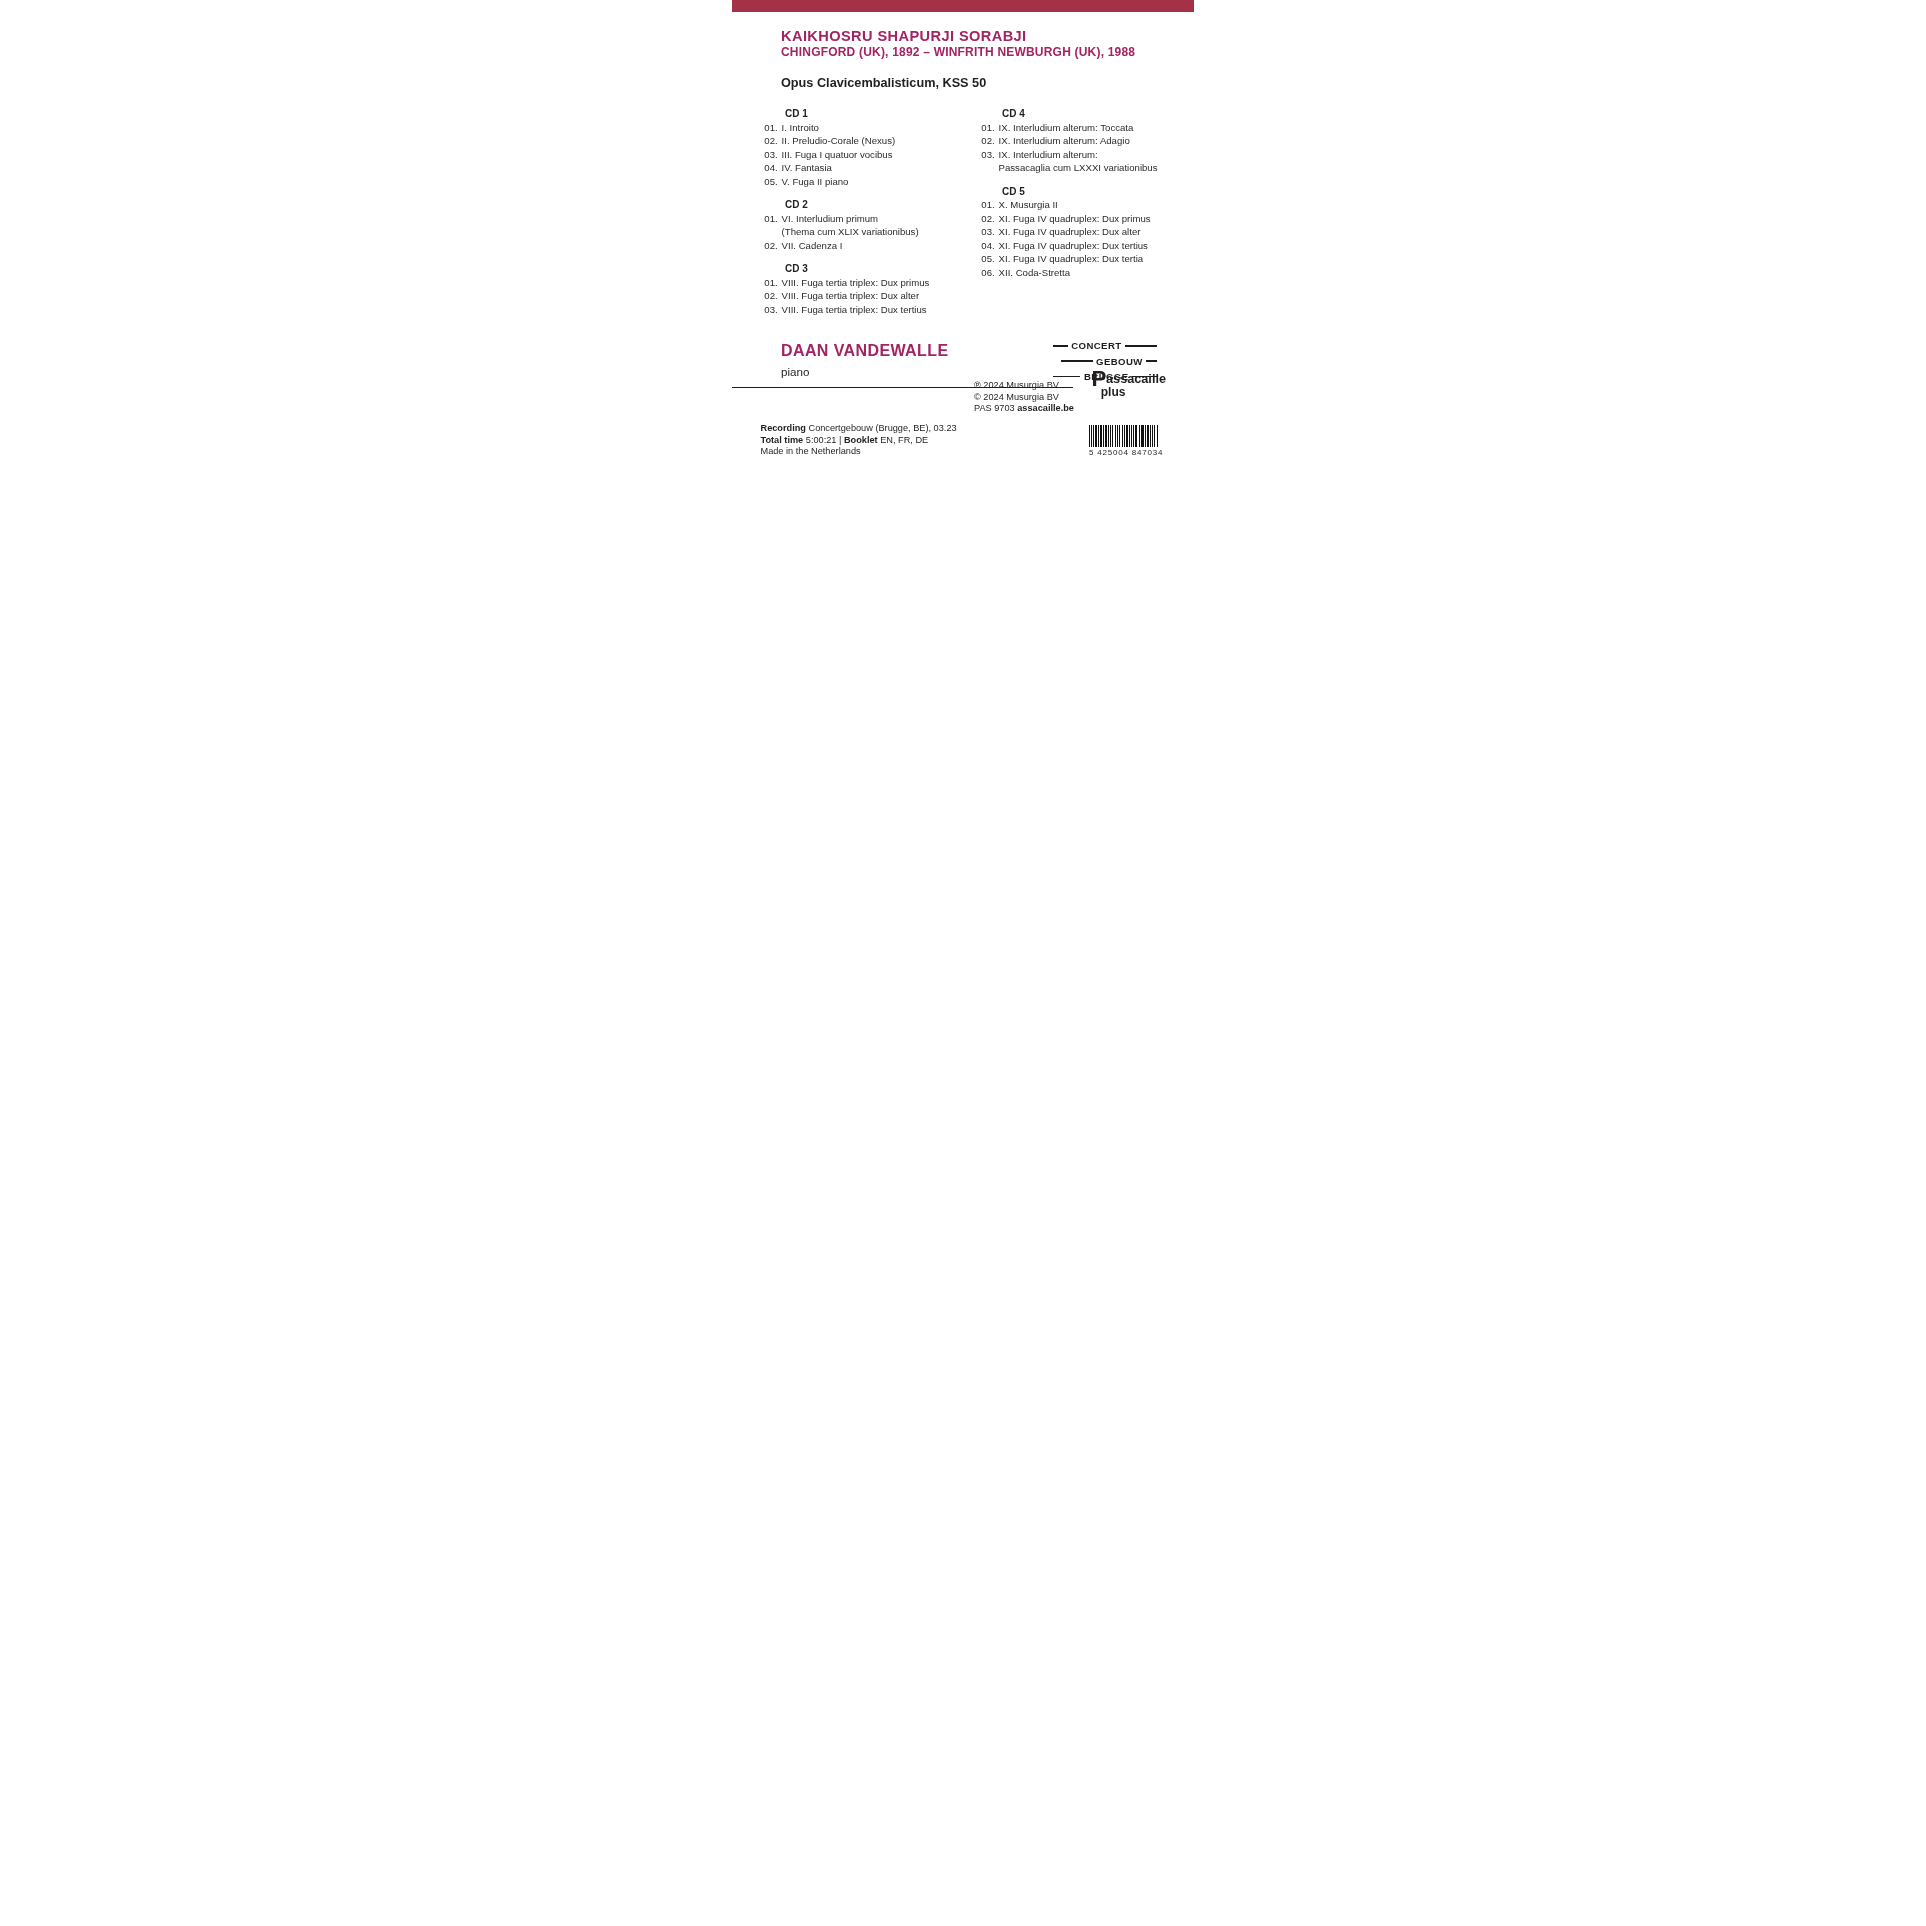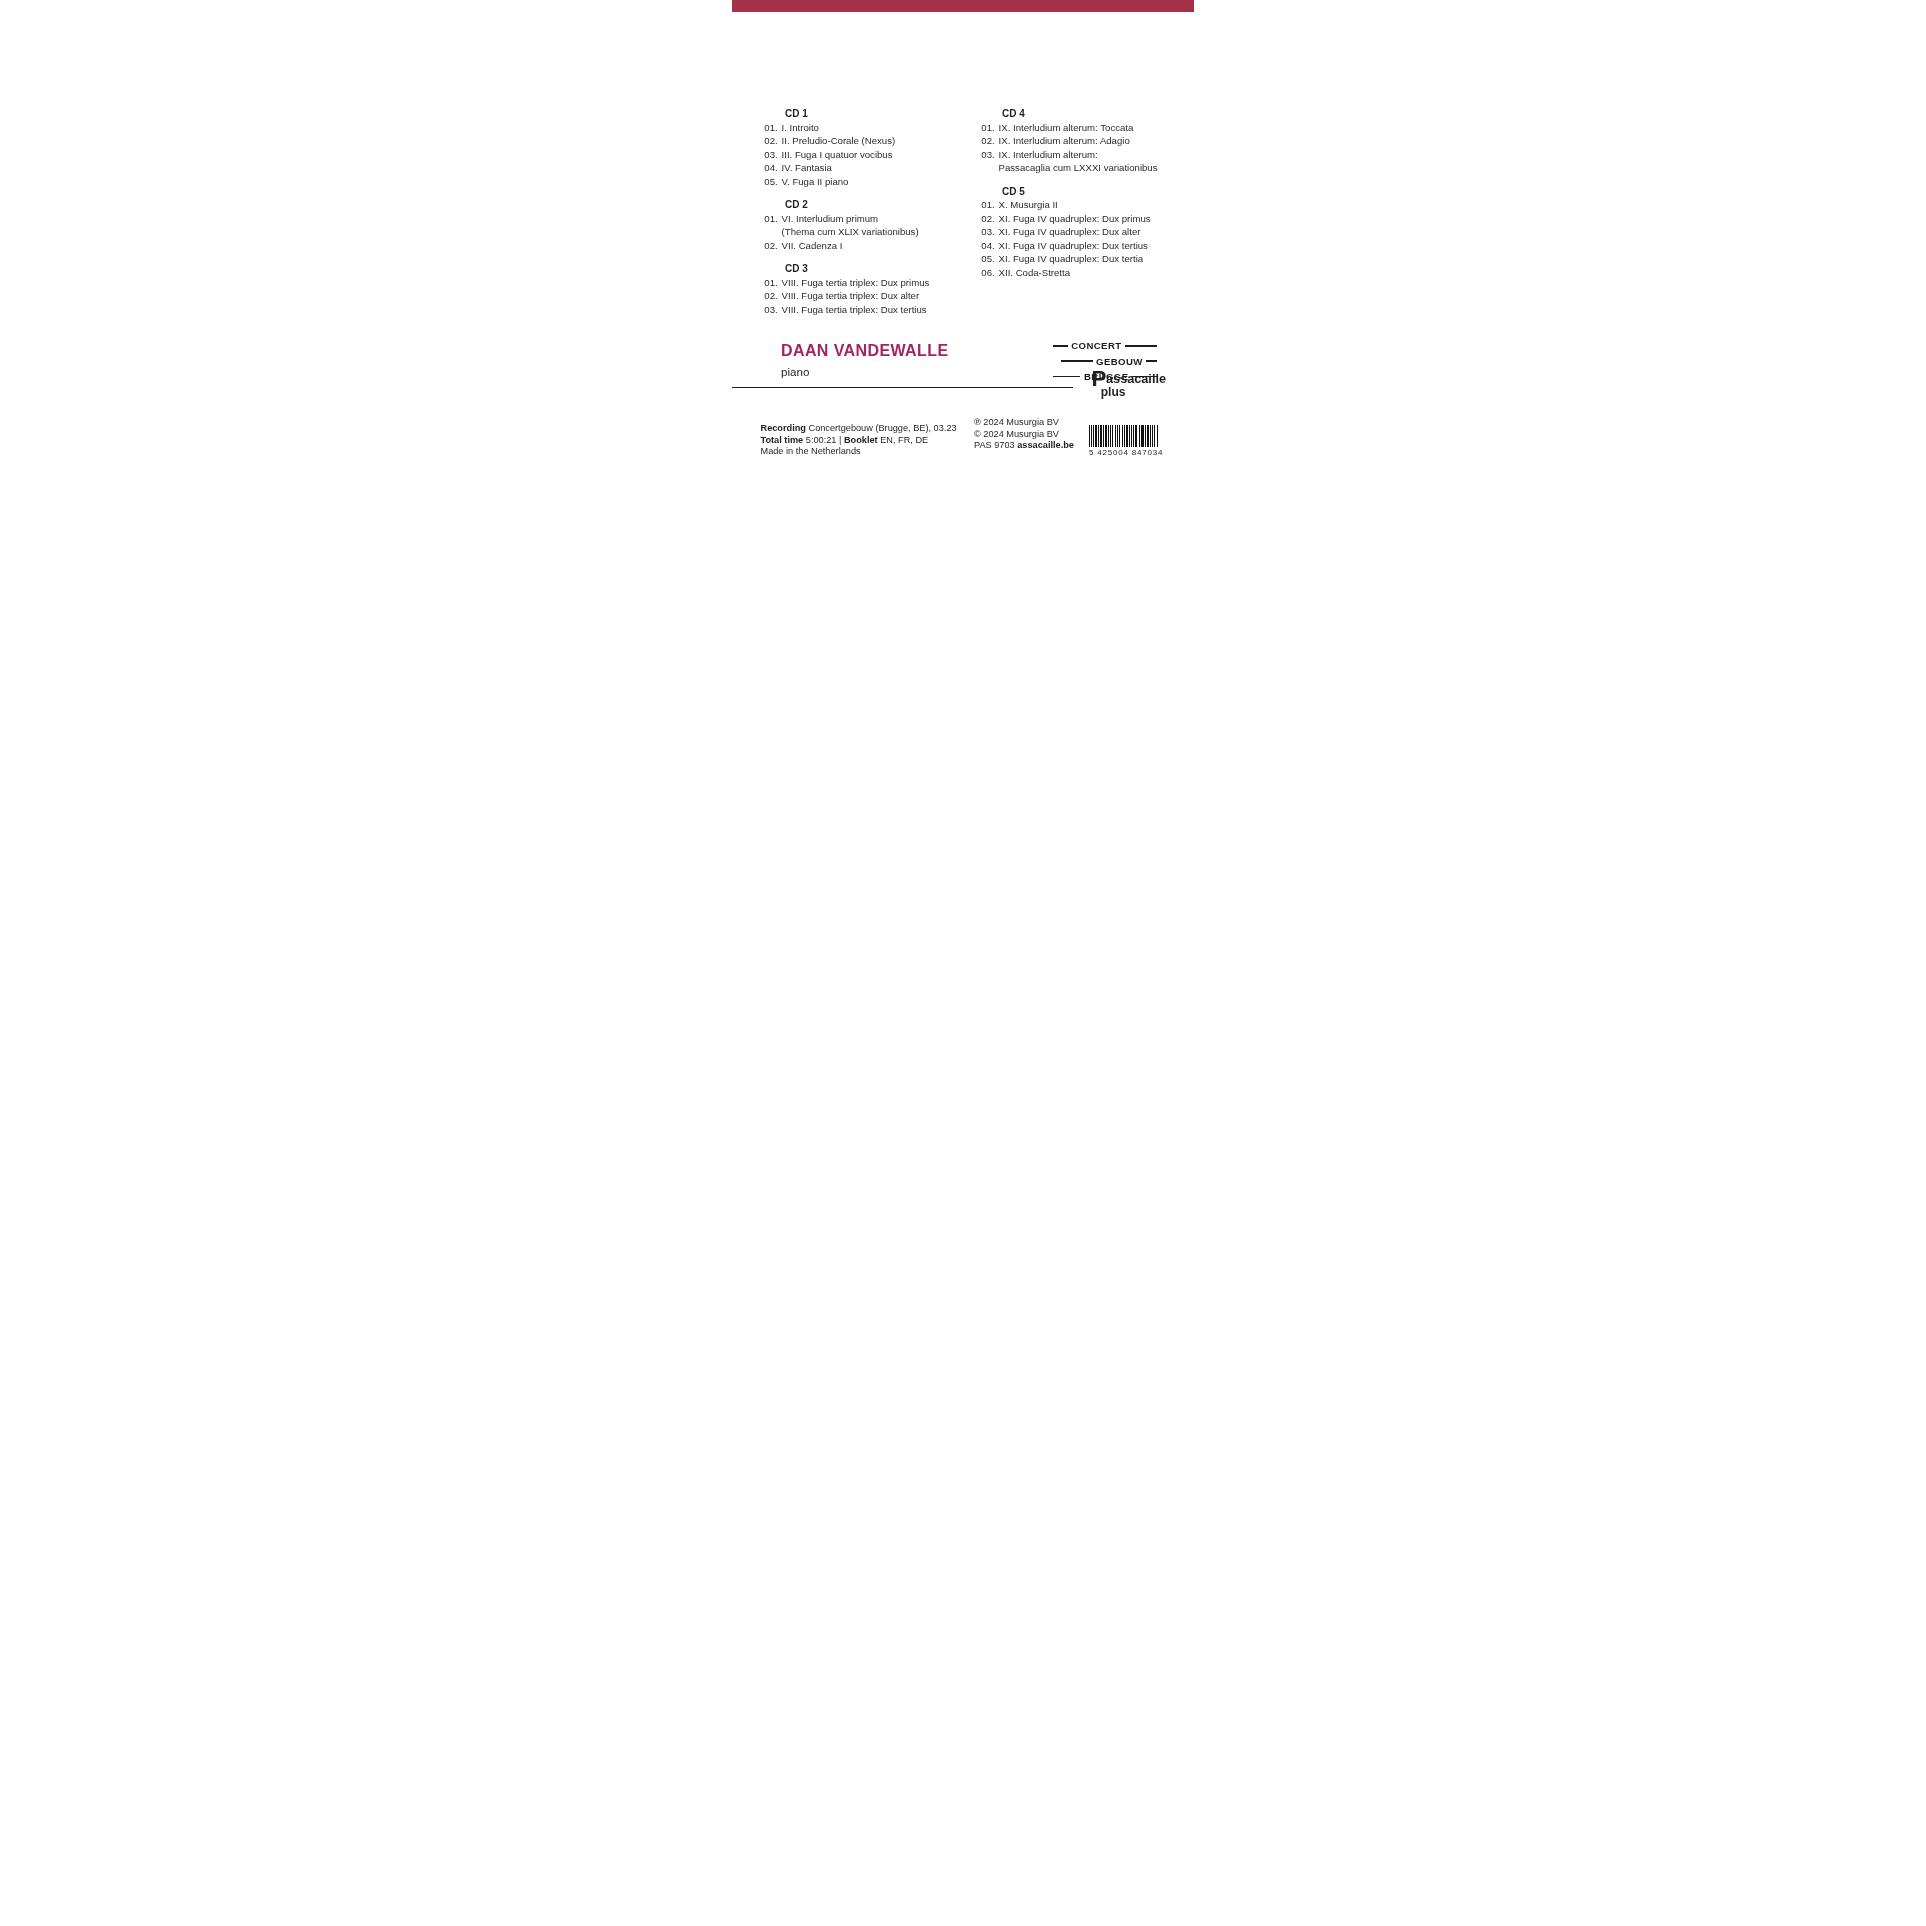--- a/index.html
+++ b/index.html
@@ -35,37 +35,42 @@
 
   .divider { position:absolute; left:0; top:387px; width:341px; height:1.2px; background:#1d1d1b; }
 
   .pas-logo { position:absolute; right:28px; top:373px; }
   .pas-l1 { font-weight:700; font-size:12.7px; white-space:nowrap; line-height:12.7px; }
   .pas-P { font-size:22.3px; line-height:12.7px; vertical-align:top; letter-spacing:-0.4px; }
   .pas-l2 { font-weight:700; font-size:12px; margin-top:0.8px; margin-left:9.2px; line-height:10.8px; }
 
   .credits { font-size:9.2px; line-height:11.6px; }
   .credits-left { position:absolute; left:28.5px; top:399px;margin-top:24px; }
-  .credits-mid { position:absolute; left:242px; top:417px; }
+  .credits-mid { position:absolute; left:242px; top:380px; }
   .credits b { font-weight:700; }
   .credit-line { white-space:nowrap; }
 
   .barcode { position:absolute; left:357px; top:425px; width:73px; }
   .bars { display:flex; align-items:flex-start; height:22.3px; }
   .bar { background:#111; height:22.3px; flex:none; }
   .bar.gap { background:transparent; }
   .barcode-number { font-size:8px; letter-spacing:0.8px; margin-top:0.8px; text-align:center; white-space:nowrap; }
 </style>
 </head>
 <body>
 
 <div class="page">
 
   <div class="top-bar"></div>
 
+  <div class="header">
+    <div class="composer">KAIKHOSRU SHAPURJI SORABJI</div>
+    <div class="life-dates">CHINGFORD (UK), 1892 – WINFRITH NEWBURGH (UK), 1988</div>
+    <div class="work-title">Opus Clavicembalisticum, KSS 50</div>
+  </div>
 
   <div class="columns">
     <div class="col-left" id="col-0">
         <div class="disc">
           <div class="disc-label">CD 1</div>
           <div class="track">
             <span class="tnum">01.</span>
             <span class="ttitle">
               <div>I. Introito</div>
             </span>

